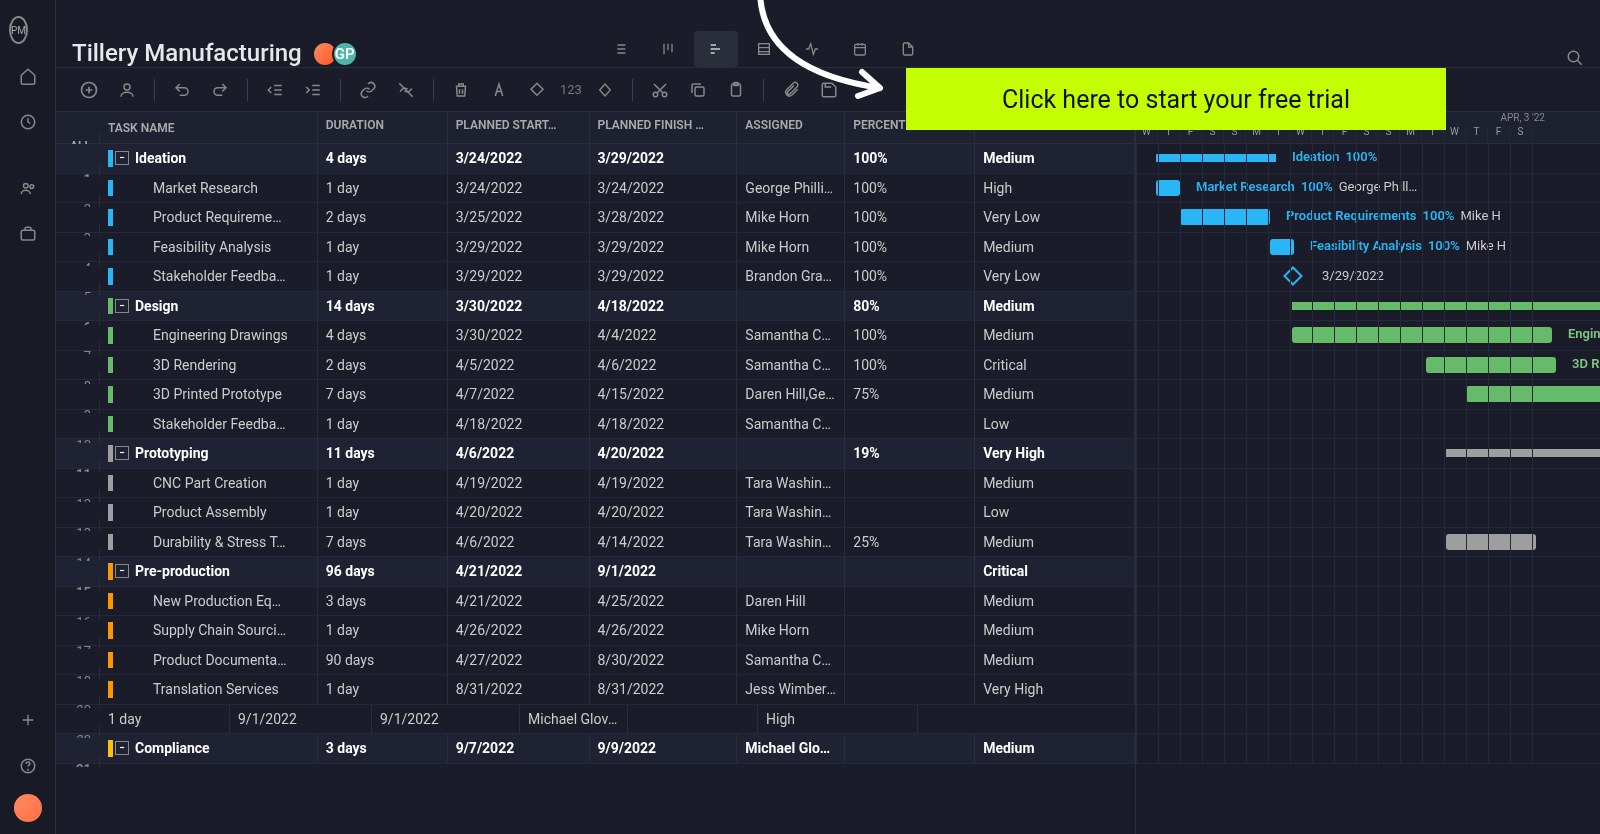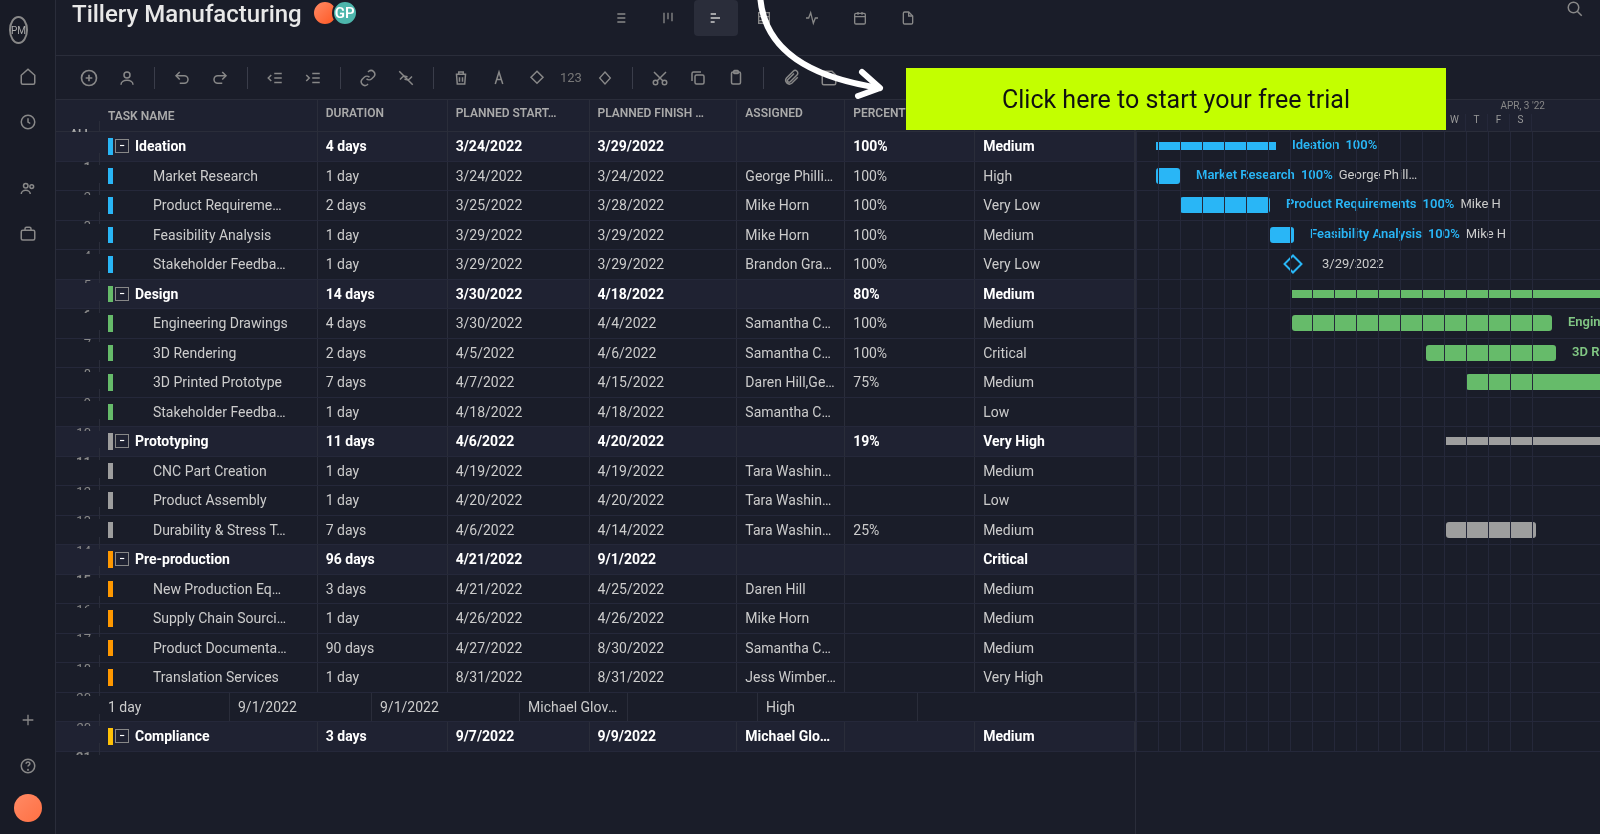--- a/index.html
+++ b/index.html
@@ -37,23 +37,23 @@
   width: 28px; height: 28px; border-radius: 50%;
   background: linear-gradient(135deg,#ff8a65,#ff7043);
   margin-bottom: 12px;
 }
 .main {
   flex: 1;
   display: flex;
   flex-direction: column;
 }
 .top-bar {
-  height: 56px;
-  display: flex;
-  align-items: flex-start;
+  height: 68px;
+  display: flex;
+  align-items: flex-end;
   padding: 0 16px;
   border-bottom: 1px solid #2a2d3a;
 }
 .brand-dot {
   width: 28px; height: 28px; border-radius: 50%;
   border: 2px solid #888;
   display: flex; align-items: center; justify-content: center;
   font-size: 10px; font-weight: 400; color: #aaa;
   margin-right: 18px;
 }

